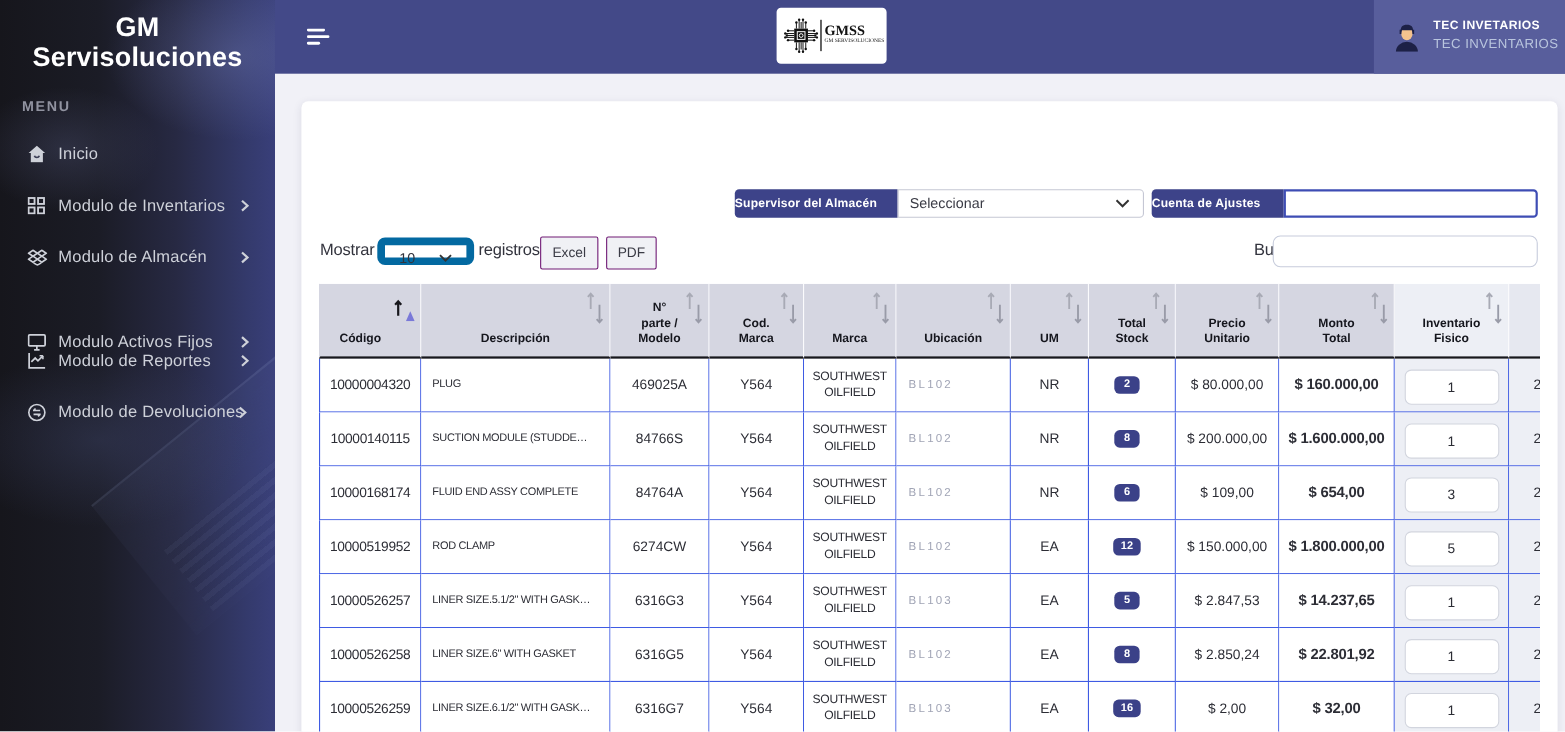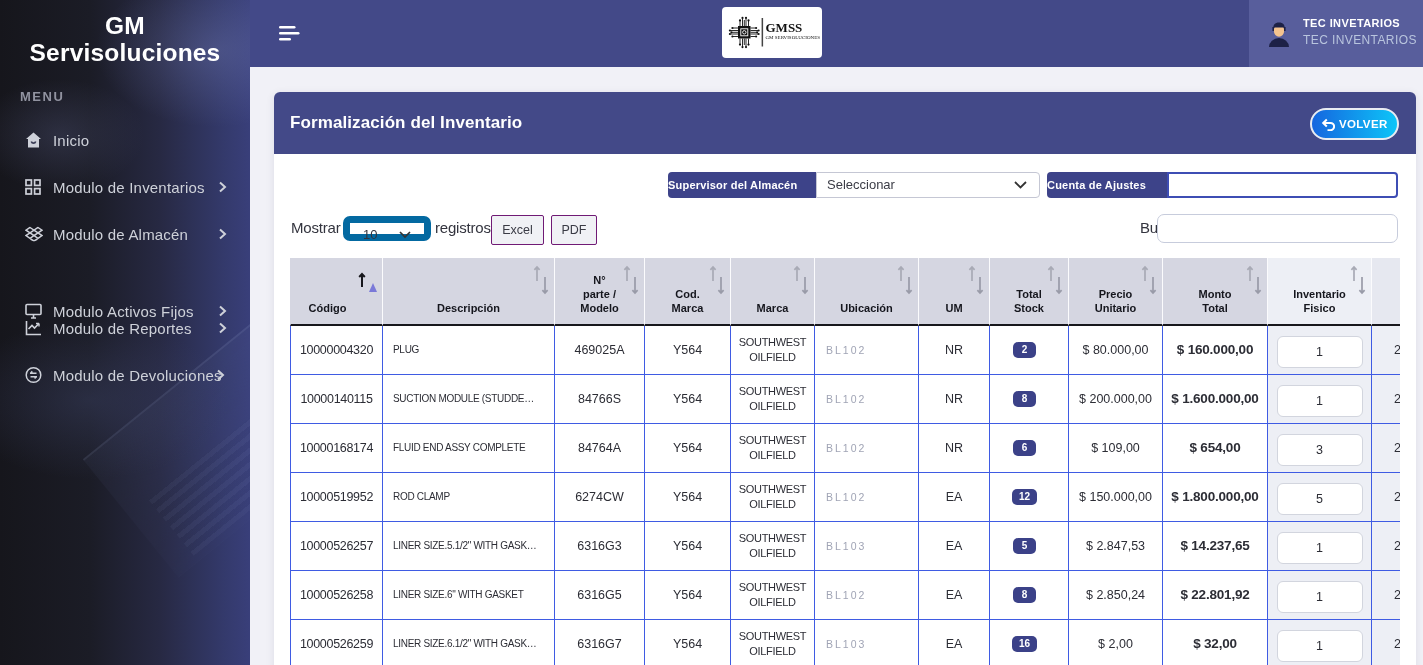--- a/index.html
+++ b/index.html
@@ -23,21 +23,21 @@
     font-size:24.5px;font-weight:bold;line-height:27px;letter-spacing:0.2px;}
   #sb-menu-label{position:absolute;left:20px;top:89px;color:#9193a0;font-size:13px;
     font-weight:bold;letter-spacing:1.5px;}
   .mi{position:absolute;left:0;width:250px;height:24px;color:#ced1d9;font-size:15px;letter-spacing:0.2px;}
   .mi svg{position:absolute;left:25px;top:50%;transform:translateY(-50%);}
   .mi .lbl{position:absolute;left:53px;top:50%;transform:translateY(-50%);white-space:nowrap;}
   .mi .chev{position:absolute;top:50%;transform:translateY(-50%);}
   
   #topbar{position:absolute;left:250px;top:0;width:1173px;height:67px;background:#434988;}
   #hamb{position:absolute;left:29px;top:26px;}
-  #logobox{position:absolute;left:472px;top:7px;width:100px;height:51px;background:#fff;border-radius:4px;}
+  #logobox{position:absolute;left:456px;top:7px;width:100px;height:51px;background:#fff;border-radius:4px;}
   #userbox{position:absolute;right:0;top:0;width:174px;height:67px;background:#585e9c;}
   #uname1{position:absolute;left:54px;top:17px;color:#fff;font-weight:bold;font-size:11px;letter-spacing:0.4px;}
   #uname2{position:absolute;left:54px;top:33px;color:#b9c5de;font-size:12px;letter-spacing:0.4px;}
   
   #card{position:absolute;left:274px;top:92px;width:1142px;height:610px;background:#fff;
     border-radius:6px;box-shadow:0 2px 8px rgba(40,40,80,0.10);}
   #card-h{position:absolute;left:0;top:0;width:100%;height:62px;background:#434988;border-radius:6px 6px 0 0;}
   #card-title{position:absolute;left:16px;top:21px;color:#fff;font-size:17px;font-weight:bold;letter-spacing:0.1px;}
   #volver{position:absolute;right:17px;top:16px;width:89px;height:32px;border-radius:16px;
     background:linear-gradient(90deg,#1566df 0%,#0dc5f8 100%);border:2px solid #e8ecf2;box-sizing:border-box;
@@ -214,27 +214,20 @@
         <ellipse cx="13" cy="10.5" rx="5.2" ry="6.2" fill="#f4c38e"></ellipse>
         <path d="M7.5 10 C6.6 4.5 9 2.5 13 2.5 C17 2.5 19.4 4.5 18.5 10 L17.6 7.6 L8.4 7.6 Z" fill="#1d2146"></path>
         <path d="M18 7 h1.6 v4 h-1.6 Z M6.4 7 h1.6 v4 h-1.6 Z" fill="#1d2146"></path>
       </svg>
       <div id="uname1">TEC INVETARIOS</div>
       <div id="uname2">TEC INVENTARIOS</div>
     </div>
   </div>
 
   <div id="card">
-    <div id="card-h">
-      <div id="card-title">Formalización del Inventario</div>
-      <div id="volver"><svg style="vertical-align:-3px" width="14" height="13" viewBox="0 0 14 13" fill="none" stroke="#fff" stroke-width="2">
-            <path d="M2.5 5 h7 a3.6 3.6 0 0 1 0 7.2 h-3"></path>
-            <path d="M5.8 1.5 L2.2 5 L5.8 8.5"></path>
-          </svg> VOLVER</div>
-    </div>
     <div class="navylab" id="sup-label">Supervisor del Almacén</div>
     <div id="sup-select">Seleccionar<svg width="13" height="8" viewBox="0 0 13 8" fill="none" stroke="#333" stroke-width="1.8">
           <path d="M1 1 L6.5 6.5 L12 1"></path>
         </svg></div>
     <div class="navylab" id="cta-label">Cuenta de Ajustes</div>
     <div id="cta-input"></div>
     <div class="ctltext" style="left:17px;top:127px;">Mostrar</div>
     <div id="mostrar-sel">10<svg width="12" height="8" viewBox="0 0 12 8" fill="none" stroke="#333" stroke-width="1.7">
           <path d="M1 1 L6 6 L11 1"></path>
         </svg></div>

